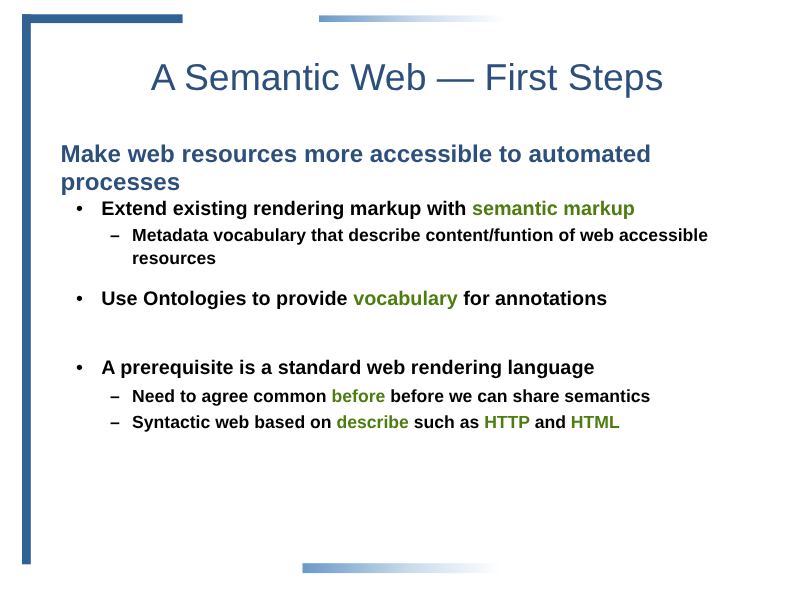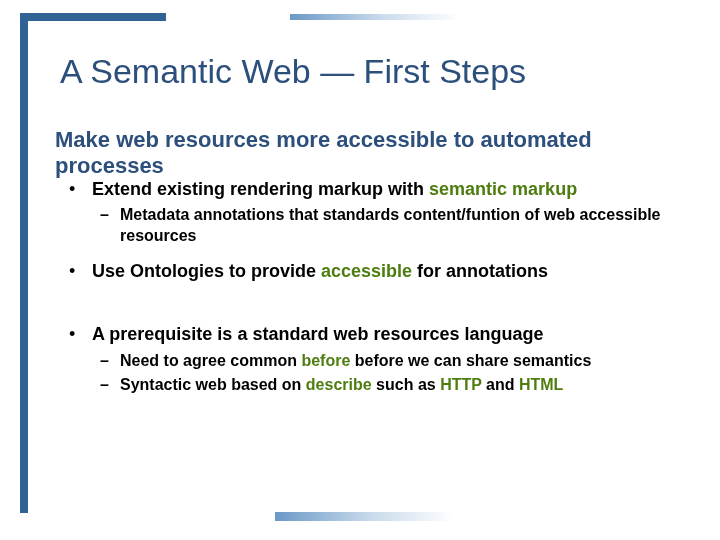--- a/index.html
+++ b/index.html
@@ -42,20 +42,21 @@
     left: 275px;
     width: 180px;
     height: 9px;
     background: linear-gradient(to right, #6a99c7 0%, #cbdcec 55%, #ffffff 100%);
   }
   .title {
     position: absolute;
     top: 52px;
     left: 60px;
     right: 40px;
+    text-align: center;
     font-size: 34px;
     font-weight: 400;
     color: #2c4f7c;
     letter-spacing: 0px;
   }
   .subtitle {
     position: absolute;
     top: 127px;
     left: 55px;
     right: 24px;
@@ -115,22 +116,22 @@
 <div class="top-border"></div>
 <div class="left-border"></div>
 <div class="top-fade"></div>
 <div class="bottom-fade"></div>
 
 <div class="title">A Semantic Web — First Steps</div>
 <div class="subtitle">Make web resources more accessible to automated processes</div>
 
 <div class="content" id="content">
     <div class="bullet-l1">Extend existing rendering markup with <span class="hl">semantic markup</span></div>
-    <div class="bullet-l2">Metadata annotations that standards content/funtion of web accessible resources</div>
+    <div class="bullet-l2">Metadata vocabulary that describe content/funtion of web accessible resources</div>
     <div class="gap"></div>
-    <div class="bullet-l1">Use Ontologies to provide <span class="hl">accessible</span> for annotations</div>
+    <div class="bullet-l1">Use Ontologies to provide <span class="hl">vocabulary</span> for annotations</div>
     <div class="gap"></div>
     <div class="gap-big"></div>
-    <div class="bullet-l1">A prerequisite is a standard web resources language</div>
+    <div class="bullet-l1">A prerequisite is a standard web rendering language</div>
     <div class="bullet-l2">Need to agree common <span class="hl">before</span> before we can share semantics</div>
     <div class="bullet-l2">Syntactic web based on <span class="hl">describe</span> such as <span class="hl">HTTP</span> and <span class="hl">HTML</span></div>
     <div class="gap"></div>
   </div>
 
 </body></html>

